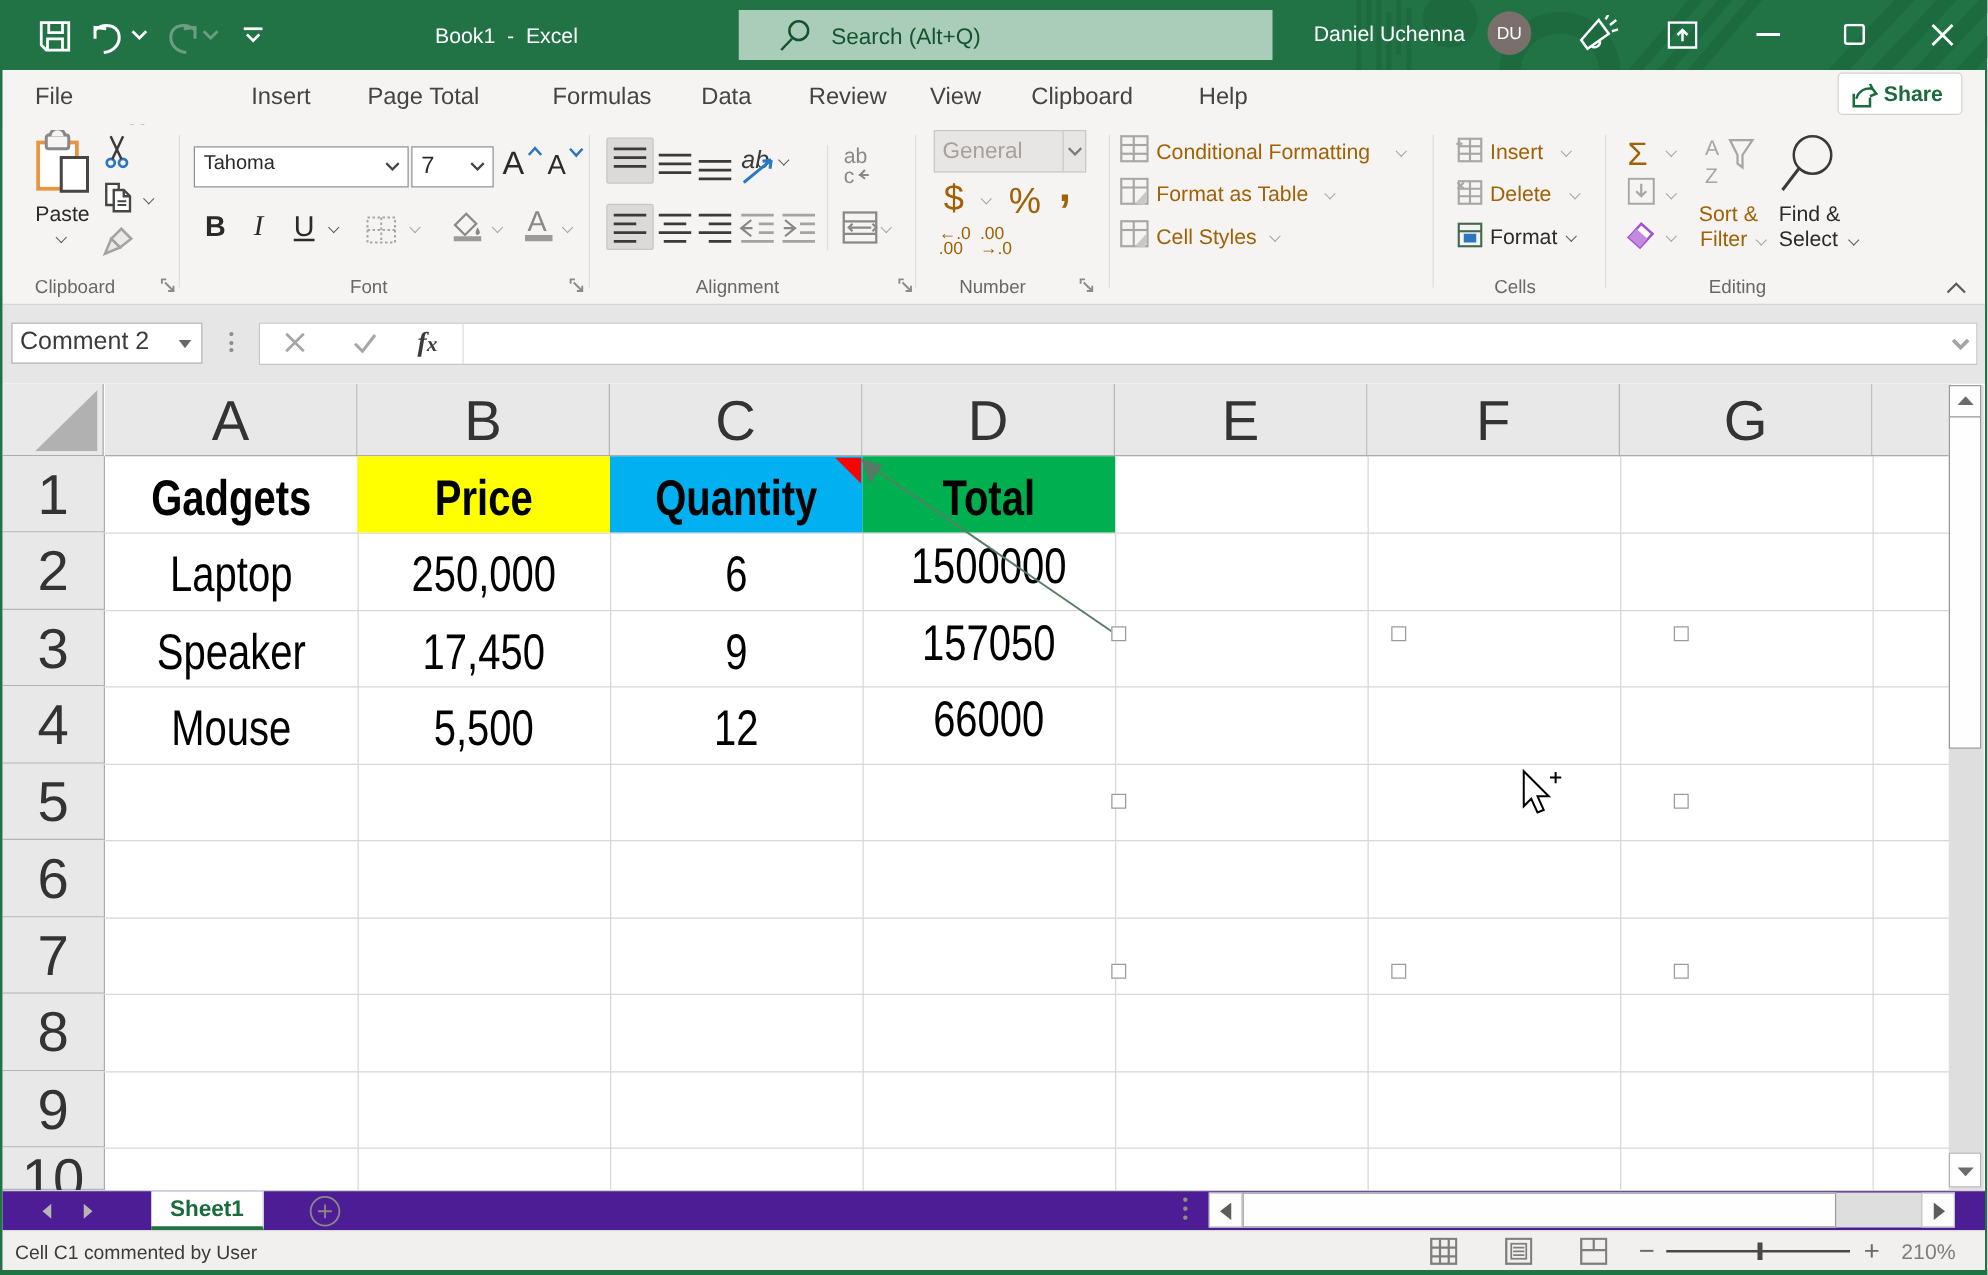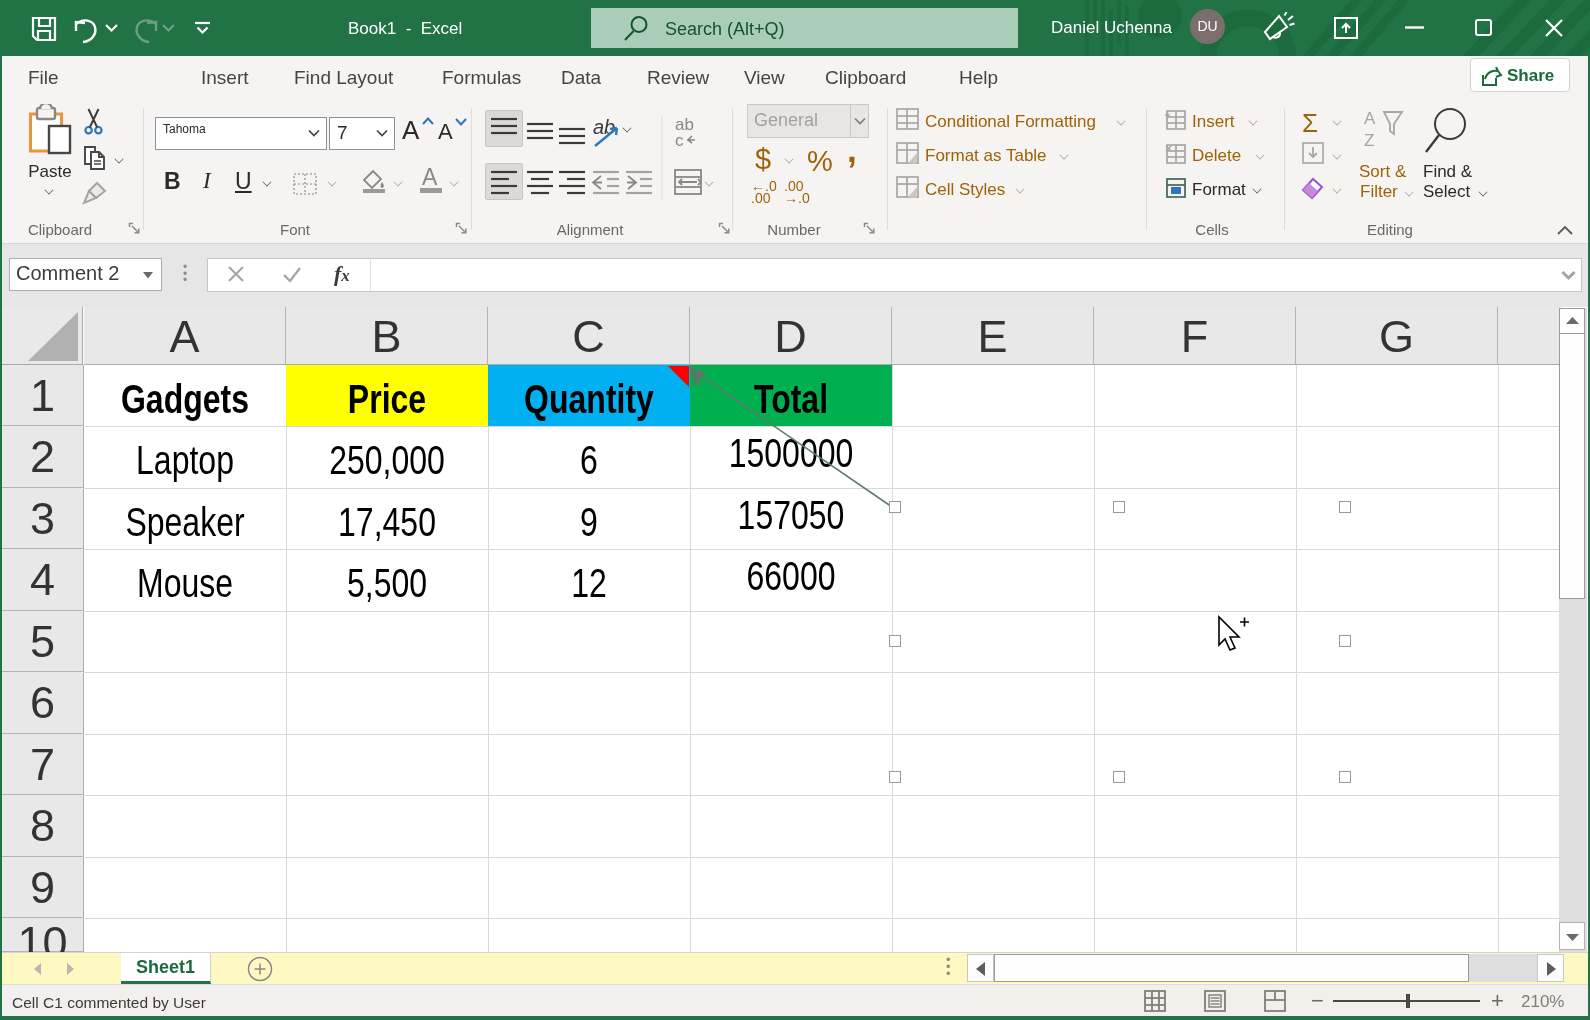--- a/index.html
+++ b/index.html
@@ -33,21 +33,21 @@
 #fxbox{position:absolute;left:205px;top:14px;width:1375px;height:34px;background:#fff;border:1px solid #c8c6c4;}
 
 #grid{position:absolute;left:2px;top:307px;width:1559px;height:645px;background:#fff;overflow:hidden;}
 .colhdr{position:absolute;top:0;height:58px;background:#e8e8e8;border-right:1px solid #b4b4b4;color:#333;font-size:45px;text-align:center;line-height:60px;}
 .rowhdr{position:absolute;left:0;width:81px;background:#e8e8e8;border-bottom:1px solid #b4b4b4;color:#333;font-size:45px;text-align:center;}
 .gvline{position:absolute;top:58px;width:1px;background:#d8d8d8;}
 .ghline{position:absolute;left:81px;height:1px;background:#d8d8d8;}
 .cell{position:absolute;height:61px;font-size:40px;color:#000;text-align:center;line-height:69px;transform:scaleX(.8);}
 
 #vscroll{position:absolute;left:1559px;top:308px;width:28px;height:644px;background:#dedede;}
-#tabbar{position:absolute;left:2px;top:952px;width:1586px;height:32px;background:#fef9c3;border-top:1px solid #d2d2d2;}
+#tabbar{position:absolute;left:2px;top:952px;width:1586px;height:32px;background:#4c1d95;border-top:1px solid #d2d2d2;}
 #statusbar{position:absolute;left:2px;top:984px;width:1586px;height:32px;background:#f1f0ef;border-top:1px solid #dddcdb;font-size:17px;color:#3c3b39;}
 #winborder{position:absolute;left:0;top:56px;width:1590px;height:964px;border-left:2px solid #217346;border-right:2px solid #217346;border-bottom:4px solid #217346;pointer-events:none;}
 
 #comment{position:absolute;left:894px;top:509px;width:445px;height:263px;background:#fdfde1;border:3px solid #2f6b4a;}
 #comment .h{position:absolute;left:12px;top:4px;font-weight:bold;font-size:41px;line-height:41px;color:#000;transform:scaleX(.95);transform-origin:left;}
 #comment .b{position:absolute;left:10px;top:46px;font-size:32px;color:#000;line-height:46.5px;transform:scaleX(.88);transform-origin:left;white-space:nowrap;}
 .handle{position:absolute;width:12px;height:12px;background:#fff;border:1px solid #9a9a9a;}
 </style>
 </head>
 <body>
@@ -133,21 +133,21 @@
       </svg>
   <svg class="abs" style="left:1545px;top:19px" width="18" height="18">
         <path d="M1 1 L17 17 M17 1 L1 17" stroke="#fff" stroke-width="2.2"></path>
       </svg>
 </div>
 
 <div id="menubar">
   <div class="mi" style="left:28px;">File</div>
   <div class="mi" style="left:103px;font-weight:bold;color:#333231;margin-top:30px;">Home</div>
   <div class="mi" style="left:201px;">Insert</div>
-  <div class="mi" style="left:294px;">Find Layout</div>
+  <div class="mi" style="left:294px;">Page Total</div>
   <div class="mi" style="left:442px;">Formulas</div>
   <div class="mi" style="left:561px;">Data</div>
   <div class="mi" style="left:647px;">Review</div>
   <div class="mi" style="left:744px;">View</div>
   <div class="mi" style="left:825px;">Clipboard</div>
   <div class="mi" style="left:959px;">Help</div>
   <div class="abs" style="left:103px;top:89px;width:57px;height:4px;background:#217346;"></div>
 </div>
 <div id="sharebtn">
   <svg class="abs" style="left:10px;top:8px" width="22" height="20" viewBox="0 0 22 20">
@@ -219,21 +219,21 @@
   <div class="chev" style="left:113px;top:55px;"></div>
 
   <svg class="abs" style="left:80px;top:81px" width="26" height="25" viewBox="0 0 26 25">
     <g stroke="#a5a3a1" stroke-width="2" fill="#eceae8">
       <path d="M15 2 L23 10 L14 17 L7 10 Z"></path>
       <path d="M7 10 L2 22 L14 17 Z"></path>
     </g>
   </svg>
 
   <div class="abs" style="left:153px;top:17px;width:172px;height:33px;background:#fff;border:1px solid #919191;"></div>
-  <div class="rtxt" style="left:161px;top:22px;font-size:12px;">Tahoma</div>
+  <div class="rtxt" style="left:161px;top:22px;font-size:16px;">Tahoma</div>
   <svg class="abs" style="left:306px;top:29px" width="12" height="9">
         <path d="M1 1.5 l5 5 l5 -5" fill="none" stroke="#444" stroke-width="1.7"></path>
       </svg>
   <div class="abs" style="left:327px;top:17px;width:66px;height:33px;background:#fff;border:1px solid #919191;"></div>
   <div class="rtxt" style="left:335px;top:22px;font-size:19px;">7</div>
   <svg class="abs" style="left:374px;top:29px" width="12" height="9">
         <path d="M1 1.5 l5 5 l5 -5" fill="none" stroke="#444" stroke-width="1.7"></path>
       </svg>
 
   <div class="rtxt" style="left:400px;top:15px;font-size:26px;">A</div>

